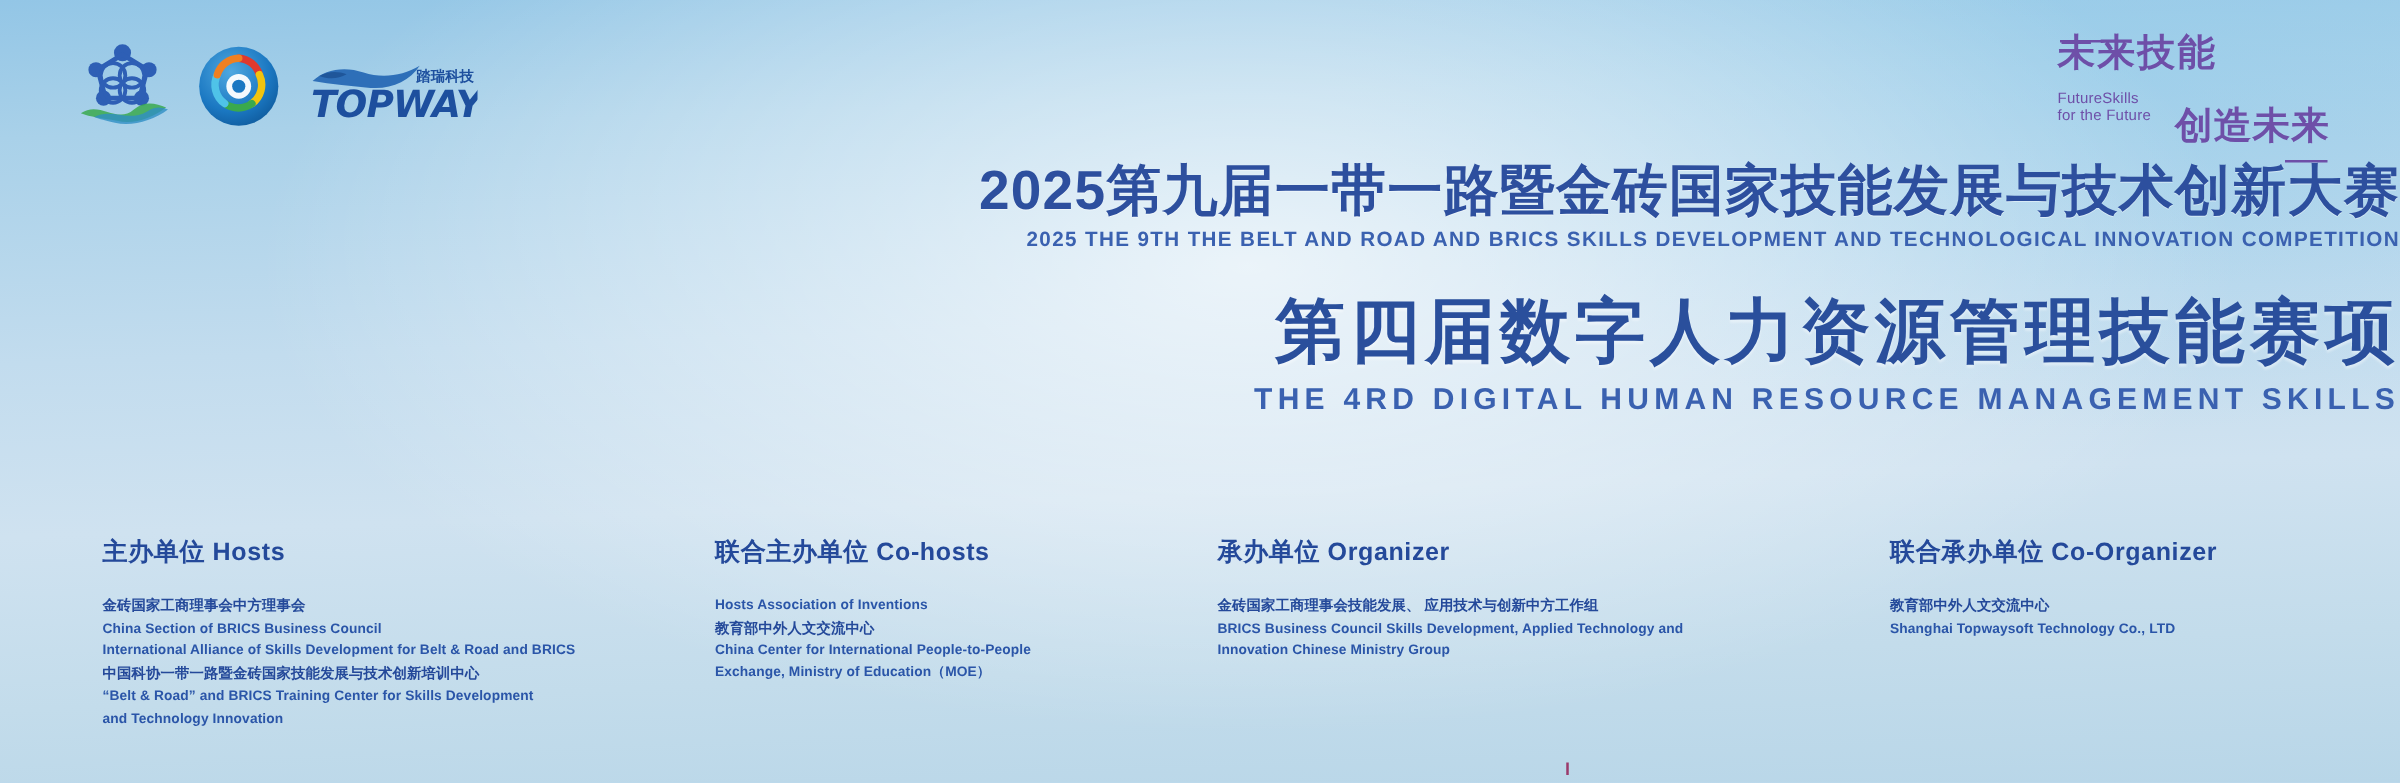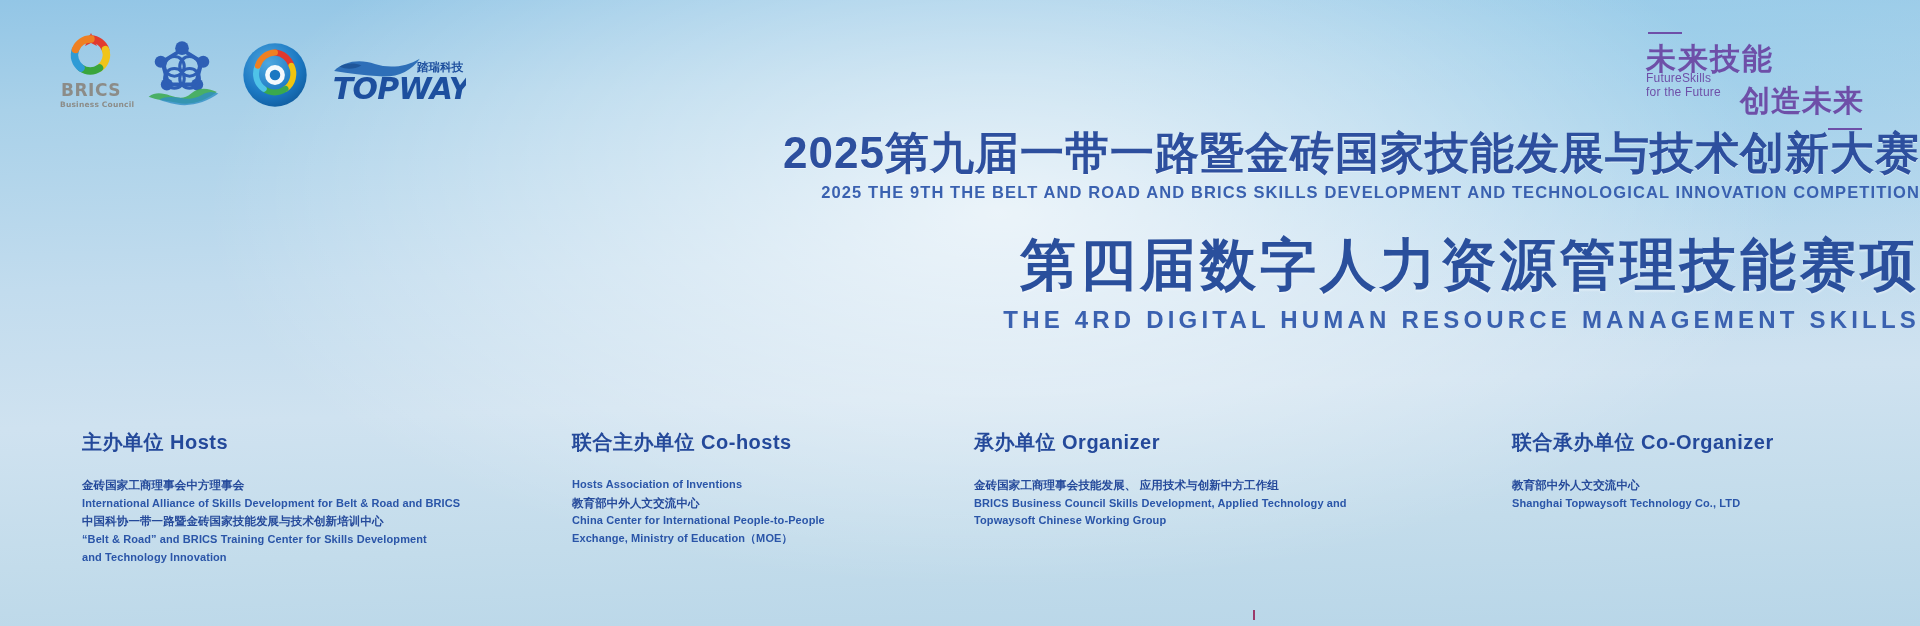--- a/index.html
+++ b/index.html
@@ -30,21 +30,21 @@
   }
   .logo-alliance{width:76px;height:72px;}
   .logo-circle{width:66px;height:66px;}
   .logo-topway{width:136px;height:62px;position:relative;}
 
   
   .futureskills{position:absolute;right:52px;top:24px;width:240px;height:112px;color:#6e4fa8;}
   .fs-rule{position:absolute;background:#6e4fa8;height:2px;width:34px;}
   .fs-rule.t{left:20px;top:8px;}
   .fs-rule.b{right:6px;bottom:6px;}
-  .fs-cn1{position:absolute;left:18px;top:20px;font-size:30px;font-weight:700;letter-spacing:2px;color:#6e4fa8;line-height:1;}
+  .fs-cn1{position:absolute;left:18px;top:4px;font-size:30px;font-weight:700;letter-spacing:2px;color:#6e4fa8;line-height:1;}
   .fs-en{position:absolute;left:18px;top:48px;font-size:12px;line-height:1.15;color:#6e4fa8;letter-spacing:0.2px;}
   .fs-cn2{position:absolute;left:112px;top:62px;font-size:30px;font-weight:700;letter-spacing:1px;color:#6e4fa8;line-height:1;}
 
   
   .titles{position:absolute;left:0;top:128px;width:1920px;text-align:right;}
   .t1-cn{
     font-size:44px;font-weight:700;letter-spacing:1px;color:#2d4f9e;line-height:1.12;
     text-shadow:0 1px 0 rgba(255,255,255,0.45);
   }
   .t1-en{
@@ -74,39 +74,20 @@
 
   .tick{position:absolute;left:1253px;bottom:0;width:2px;height:10px;background:#9b3a6b;}
 </style>
 </head>
 <body>
 
 <div class="stage">
 
   <div class="logos">
 
-    <div class="logo-brics">
-      <div class="brics-star">
-        <svg viewBox="0 0 100 100" width="50" height="50">
-          <path d="M50 6 L62 32 L50 26 L38 32 Z" fill="#e03a30"></path>
-          <path d="M50 6 L38 32 L16 34 L30 14 Z" fill="#f3a01c" opacity="0"></path>
-          <g fill="none" stroke-width="15" stroke-linecap="round">
-            <path d="M50 18 A32 32 0 0 1 79 39" stroke="#e23b2e"></path>
-            <path d="M79 39 A32 32 0 0 1 67 76" stroke="#f0c419"></path>
-            <path d="M67 76 A32 32 0 0 1 30 76" stroke="#3aa53c"></path>
-            <path d="M30 76 A32 32 0 0 1 19 39" stroke="#2f9bd6"></path>
-            <path d="M19 39 A32 32 0 0 1 50 18" stroke="#ef8022"></path>
-          </g>
-          <path d="M50 30 L59 50 L50 44 L41 50 Z" fill="#ffffff" opacity="0"></path>
-          <polygon points="50,28 61,50 50,43 39,50" fill="#bcd9ec" opacity="0"></polygon>
-        </svg>
-      </div>
-      <div class="brics-word">BRICS</div>
-      <div class="brics-sub">Business Council</div>
-    </div>
 
     <div class="logo-alliance">
       <svg viewBox="0 0 100 95" width="76" height="72">
         <g fill="#2e5fb5">
           <circle cx="50" cy="16" r="9"></circle>
             <circle cx="78" cy="34" r="8"></circle>
           <circle cx="70" cy="64" r="8"></circle>
             <circle cx="30" cy="64" r="8"></circle>
           <circle cx="22" cy="34" r="8"></circle>
           <path d="M50 18 L76 34 L68 64 L32 64 L24 34 Z" fill="none" stroke="#2e5fb5" stroke-width="5"></path>
@@ -172,20 +153,21 @@
     <div class="t2-cn">第四届数字人力资源管理技能赛项</div>
     <div class="t2-en">THE 4RD DIGITAL HUMAN RESOURCE MANAGEMENT SKILLS</div>
   </div>
 
   <div class="credits">
 
     <div class="col col-1">
       <div class="col-head">主办单位 Hosts</div>
       <div class="col-body">
         <div class="cn-line">金砖国家工商理事会中方理事会</div>
+        <div class="en-line">China Section of BRICS Business Council</div>
         <div class="en-line">International Alliance of Skills Development for Belt &amp; Road and BRICS</div>
         <div class="cn-line">中国科协一带一路暨金砖国家技能发展与技术创新培训中心</div>
         <div class="en-line">“Belt &amp; Road” and BRICS Training Center for Skills Development</div>
         <div class="en-line">and Technology Innovation</div>
       </div>
     </div>
 
     <div class="col col-2">
       <div class="col-head">联合主办单位 Co-hosts</div>
       <div class="col-body">
@@ -194,21 +176,21 @@
         <div class="en-line">China Center for International People-to-People</div>
         <div class="en-line">Exchange, Ministry of Education（MOE）</div>
       </div>
     </div>
 
     <div class="col col-3">
       <div class="col-head">承办单位 Organizer</div>
       <div class="col-body">
         <div class="cn-line">金砖国家工商理事会技能发展、 应用技术与创新中方工作组</div>
         <div class="en-line">BRICS Business Council Skills Development, Applied Technology and</div>
-        <div class="en-line">Topwaysoft Chinese Working Group</div>
+        <div class="en-line">Innovation Chinese Ministry Group</div>
       </div>
     </div>
 
     <div class="col col-4">
       <div class="col-head">联合承办单位 Co-Organizer</div>
       <div class="col-body">
         <div class="cn-line">教育部中外人文交流中心</div>
         <div class="en-line">Shanghai Topwaysoft Technology Co., LTD</div>
       </div>
     </div>

